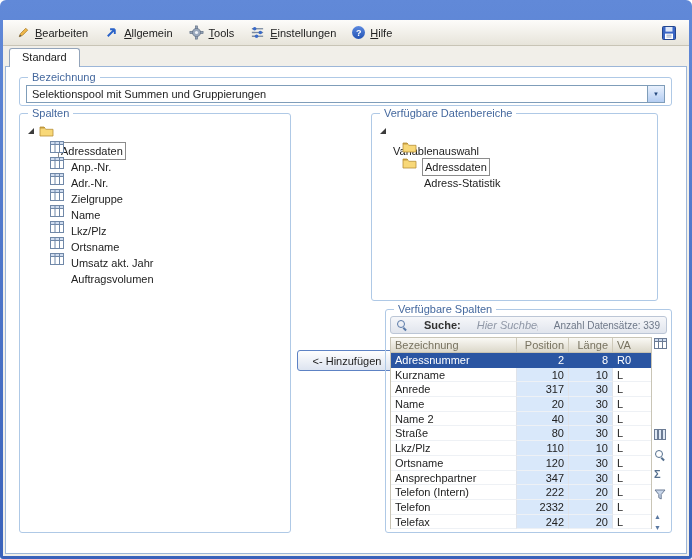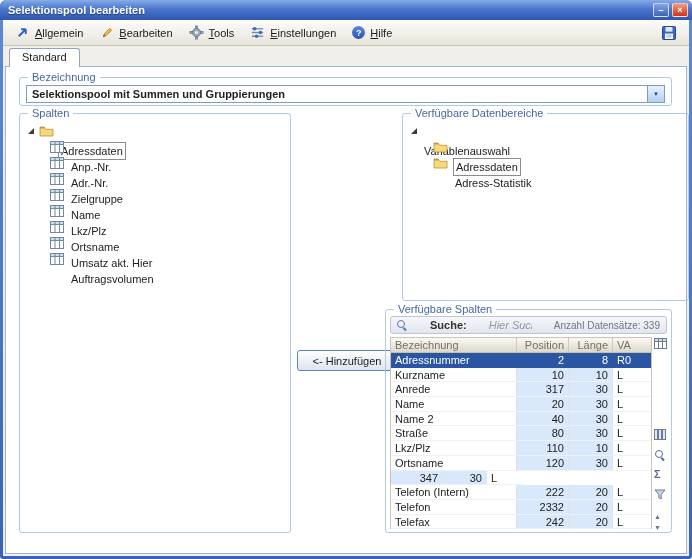--- a/index.html
+++ b/index.html
@@ -40,44 +40,44 @@
   .page{position:absolute;left:2px;right:2px;top:46px;bottom:2px;background:#fff;
     border:1px solid #9cb6d8;z-index:1;}
 
   .groupbox{position:absolute;border:1px solid #afc9e6;border-radius:3px;}
   .gb-title{position:absolute;top:-8px;left:8px;background:#fff;padding:0 4px;color:#44689e;line-height:14px;
     white-space:nowrap;}
 
   #gb-bezeichnung{left:13px;top:10px;width:653px;height:29px;}
   .combobox{position:absolute;left:6px;right:6px;top:7px;height:18px;border:1px solid #7f9db9;background:#fff;
     display:flex;align-items:stretch;cursor:pointer;}
-  .combo-text{flex:1;padding:2px 5px;white-space:nowrap;overflow:hidden;font-weight:bold;}
+  .combo-text{flex:1;padding:2px 5px;white-space:nowrap;overflow:hidden;}
   .combo-arrow{width:17px;border-left:1px solid #7f9db9;background:linear-gradient(#e9f1fd,#b4cdf2);
     display:flex;align-items:center;justify-content:center;color:#24487e;font-size:6px;}
 
   #gb-spalten{left:13px;top:46px;width:272px;height:420px;}
-  #gb-datenbereiche{left:396px;top:46px;width:287px;height:188px;}
+  #gb-datenbereiche{left:365px;top:46px;width:287px;height:188px;}
   #gb-verf{left:379px;top:242px;width:287px;height:224px;}
 
   
   .tree{position:absolute;left:8px;right:4px;top:8px;bottom:4px;overflow:hidden;}
   .tree-root{display:flex;align-items:center;gap:4px;height:17px;cursor:pointer;}
   .expander{width:0;height:0;border-left:6px solid transparent;border-bottom:6px solid #3c3c3c;margin-right:1px;}
   .tree-item{display:flex;align-items:center;gap:5px;height:16px;padding-left:22px;cursor:pointer;white-space:nowrap;}
   .tree-label{padding:2px 2px;margin-top:40px;}
   .focus-box{border:1px solid #8c8c8c;}
 
   
   .xfer-btn{position:absolute;left:291px;width:100px;height:21px;font-family:inherit;font-size:11px;
     border:1px solid #5d82c4;border-radius:3px;background:linear-gradient(#fefefe,#dde4f0);cursor:pointer;color:#1d1d1d;}
   #btn-add{top:283px;}
   #btn-remove{top:309px;border-color:#c2c6cc;background:#f2f2ef;color:#9aa0a8;}
 
   
-  .searchbar{position:absolute;left:4px;right:4px;top:6px;height:18px;display:flex;align-items:center;gap:22px;
+  .searchbar{position:absolute;left:4px;right:4px;top:6px;height:18px;display:flex;align-items:center;gap:16px;
     padding:0 6px;background:linear-gradient(#f6f7fa,#e1e5ed);border:1px solid #bcc6d6;border-radius:3px;}
   .mag{position:relative;width:11px;height:11px;flex:0 0 auto;}
   .mag::before{content:"";position:absolute;left:0;top:0;width:6px;height:6px;border:1.5px solid #5a7aa8;border-radius:50%;}
   .mag::after{content:"";position:absolute;left:7px;top:7px;width:4px;height:2px;background:#5a7aa8;transform:rotate(45deg);transform-origin:0 0;}
   .search-label{font-weight:bold;color:#333;}
   .search-hint{font-style:italic;color:#8f97a6;flex:1;white-space:nowrap;overflow:hidden;}
   .search-count{color:#6e7888;font-size:10px;white-space:nowrap;}
 
   
   .table{position:absolute;left:4px;top:27px;width:262px;bottom:3px;border:1px solid #c9c5b6;border-bottom:none;
@@ -107,41 +107,36 @@
   .s-down{top:187px;font-size:7px;color:#5a78a0;line-height:8px;}
   .mag2{position:relative;width:12px;height:12px;display:block;}
   .mag2::before{content:"";position:absolute;left:1px;top:1px;width:6px;height:6px;border:1.5px solid #56708e;border-radius:50%;}
   .mag2::after{content:"";position:absolute;left:8px;top:8px;width:4px;height:2px;background:#56708e;transform:rotate(45deg);transform-origin:0 0;}
 </style>
 </head>
 <body>
 
 <div class="window">
 
-  <div class="titlebar">
-    <span class="title-text">Selektionspool bearbeiten</span>
-    <span class="cap-btn min"><i>–</i></span>
-    <span class="cap-btn close"><i>×</i></span>
-  </div>
 
   <div class="chrome">
 
     <div class="toolbar">
-      <div class="tb-btn">
-        <svg width="15" height="15" viewBox="0 0 16 16">
-          <path d="M4 12 L11.5 4.5 M11.5 4.5 h-5 M11.5 4.5 v5" stroke="#2a62c8" stroke-width="2" fill="none"></path>
-        </svg>
-        <span><u>A</u>llgemein</span>
-      </div>
       <div class="tb-btn">
         <svg width="15" height="15" viewBox="0 0 16 16">
           <path d="M4.5 12.5 L6 9 L11.5 3.5 L13.5 5.5 L8 11 Z" fill="#f0b84a" stroke="#a87820" stroke-width="0.8"></path>
           <path d="M4.5 12.5 L7 11.8 L5.2 10 Z" fill="#555"></path>
         </svg>
         <span><u>B</u>earbeiten</span>
+      </div>
+      <div class="tb-btn">
+        <svg width="15" height="15" viewBox="0 0 16 16">
+          <path d="M4 12 L11.5 4.5 M11.5 4.5 h-5 M11.5 4.5 v5" stroke="#2a62c8" stroke-width="2" fill="none"></path>
+        </svg>
+        <span><u>A</u>llgemein</span>
       </div>
       <div class="tb-btn">
         <svg width="15" height="15" viewBox="0 0 16 16">
           <g fill="#9aa8bc" stroke="#5a6a80" stroke-width="0.7">
             <rect x="7" y="1" width="2" height="3.2"></rect>
               <rect x="7" y="11.8" width="2" height="3.2"></rect>
             <rect x="1" y="7" width="3.2" height="2"></rect>
               <rect x="11.8" y="7" width="3.2" height="2"></rect>
             <circle cx="8" cy="8" r="4.4"></circle>
           </g>
@@ -267,21 +262,21 @@
                 <span class="tree-label">Ortsname</span>
               </div>
 
               <div class="tree-item">
                 <svg width="14" height="12" viewBox="0 0 14 12">
                   <rect x="0.5" y="0.5" width="13" height="11" fill="#fff" stroke="#7088a8"></rect>
                   <rect x="0.5" y="0.5" width="13" height="3" fill="#cfdcef" stroke="#7088a8"></rect>
                   <line x1="5" y1="0.5" x2="5" y2="11.5" stroke="#7088a8"></line>
                   <line x1="9.5" y1="0.5" x2="9.5" y2="11.5" stroke="#7088a8"></line>
                 </svg>
-                <span class="tree-label">Umsatz akt. Hier</span>
+                <span class="tree-label">Umsatz akt. Jahr</span>
               </div>
 
               <div class="tree-item">
                 <svg width="14" height="12" viewBox="0 0 14 12">
                   <rect x="0.5" y="0.5" width="13" height="11" fill="#fff" stroke="#7088a8"></rect>
                   <rect x="0.5" y="0.5" width="13" height="3" fill="#cfdcef" stroke="#7088a8"></rect>
                   <line x1="5" y1="0.5" x2="5" y2="11.5" stroke="#7088a8"></line>
                   <line x1="9.5" y1="0.5" x2="9.5" y2="11.5" stroke="#7088a8"></line>
                 </svg>
                 <span class="tree-label">Auftragsvolumen</span>
@@ -389,20 +384,21 @@
               </div>
 
               <div class="trow">
                 <div class="tcell c-name">Ortsname</div>
                 <div class="tcell c-pos num">120</div>
                 <div class="tcell c-len num">30</div>
                 <div class="tcell c-va">L</div>
               </div>
 
               <div class="trow">
+                <div class="tcell c-name">Ansprechpartner</div>
                 <div class="tcell c-pos num">347</div>
                 <div class="tcell c-len num">30</div>
                 <div class="tcell c-va">L</div>
               </div>
 
               <div class="trow">
                 <div class="tcell c-name">Telefon (Intern)</div>
                 <div class="tcell c-pos num">222</div>
                 <div class="tcell c-len num">20</div>
                 <div class="tcell c-va">L</div>

